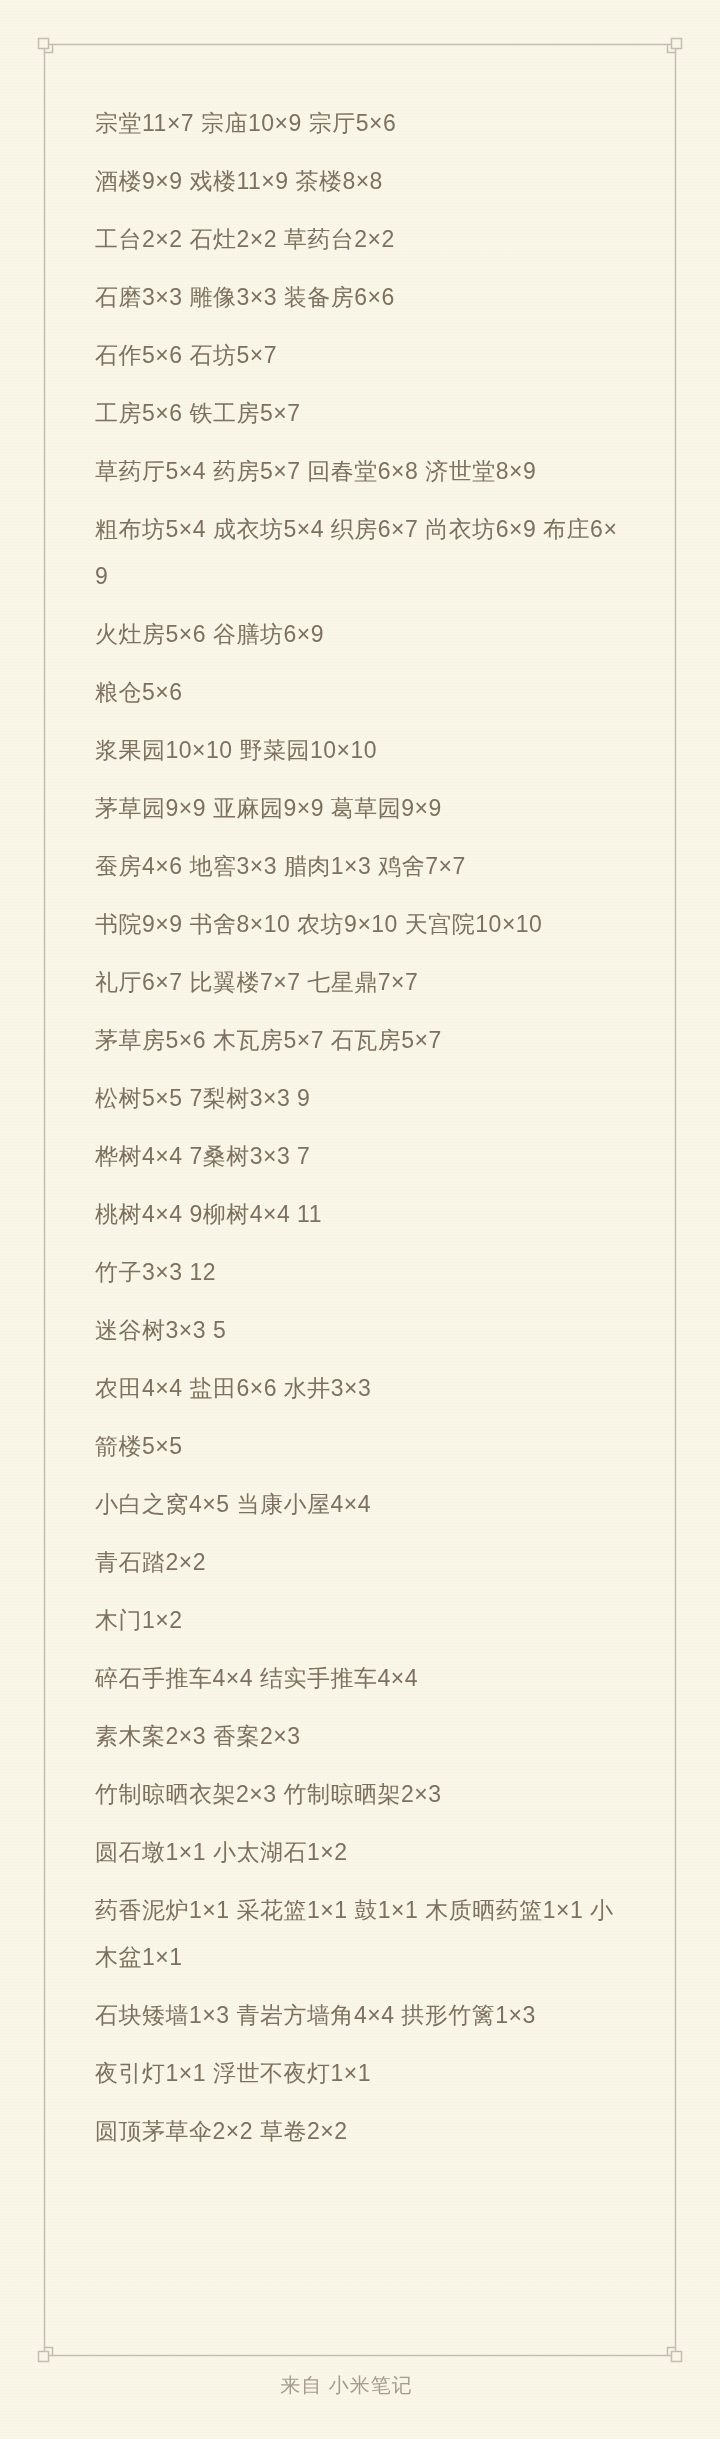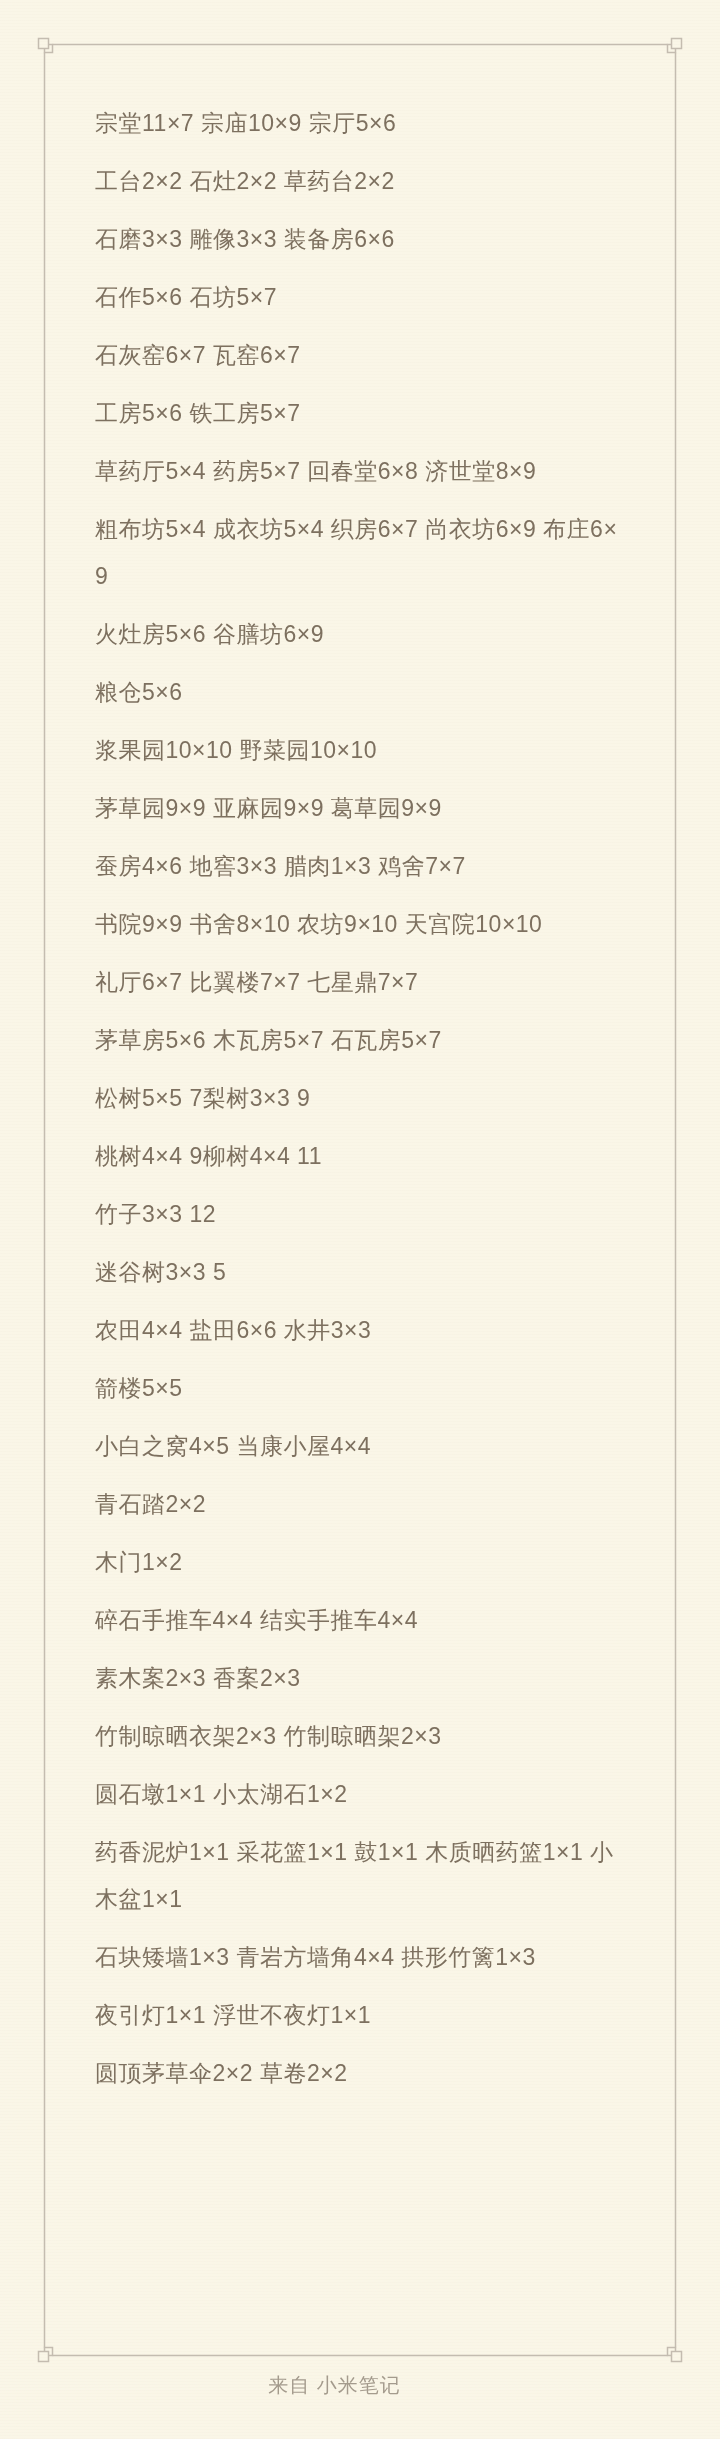--- a/index.html
+++ b/index.html
@@ -40,21 +40,21 @@
     font-size:23px;
     line-height:47px;
     font-weight:400;
     color:var(--text);
     word-break:break-all;
     letter-spacing:0.5px;
   }
   .footer{
     position:absolute;
     top:2372px;
-    left:0;
+    left:12px;
     width:669px;
     text-align:center;
     font-size:20px;
     letter-spacing:1px;
     color:var(--footer);
   }
 </style>
 </head>
 <body>
 
@@ -77,36 +77,37 @@
       <rect x="38.5" y="2351.5" width="10" height="10"></rect>
       <path d="M 48.5 2355.5 H 52.5 V 2347.5 H 44.5 V 2351.5"></path>
 
       <rect x="671.5" y="2351.5" width="10" height="10"></rect>
       <path d="M 671.5 2355.5 H 667.5 V 2347.5 H 675.5 V 2351.5"></path>
     </g>
   </svg>
 
   <div class="content">
       <p>宗堂11×7 宗庙10×9 宗厅5×6</p>
+      <p>酒楼9×9 戏楼11×9 茶楼8×8</p>
       <p>工台2×2 石灶2×2 草药台2×2</p>
       <p>石磨3×3 雕像3×3 装备房6×6</p>
       <p>石作5×6 石坊5×7</p>
-      <p>石灰窑6×7 瓦窑6×7</p>
       <p>工房5×6 铁工房5×7</p>
       <p>草药厅5×4 药房5×7 回春堂6×8 济世堂8×9</p>
       <p>粗布坊5×4 成衣坊5×4 织房6×7 尚衣坊6×9 布庄6×9</p>
       <p>火灶房5×6 谷膳坊6×9</p>
       <p>粮仓5×6</p>
       <p>浆果园10×10 野菜园10×10</p>
       <p>茅草园9×9 亚麻园9×9 葛草园9×9</p>
       <p>蚕房4×6 地窖3×3 腊肉1×3 鸡舍7×7</p>
       <p>书院9×9 书舍8×10 农坊9×10 天宫院10×10</p>
       <p>礼厅6×7 比翼楼7×7 七星鼎7×7</p>
       <p>茅草房5×6 木瓦房5×7 石瓦房5×7</p>
       <p>松树5×5 7梨树3×3 9</p>
+      <p>桦树4×4 7桑树3×3 7</p>
       <p>桃树4×4 9柳树4×4 11</p>
       <p>竹子3×3 12</p>
       <p>迷谷树3×3 5</p>
       <p>农田4×4 盐田6×6 水井3×3</p>
       <p>箭楼5×5</p>
       <p>小白之窝4×5 当康小屋4×4</p>
       <p>青石踏2×2</p>
       <p>木门1×2</p>
       <p>碎石手推车4×4 结实手推车4×4</p>
       <p>素木案2×3 香案2×3</p>

